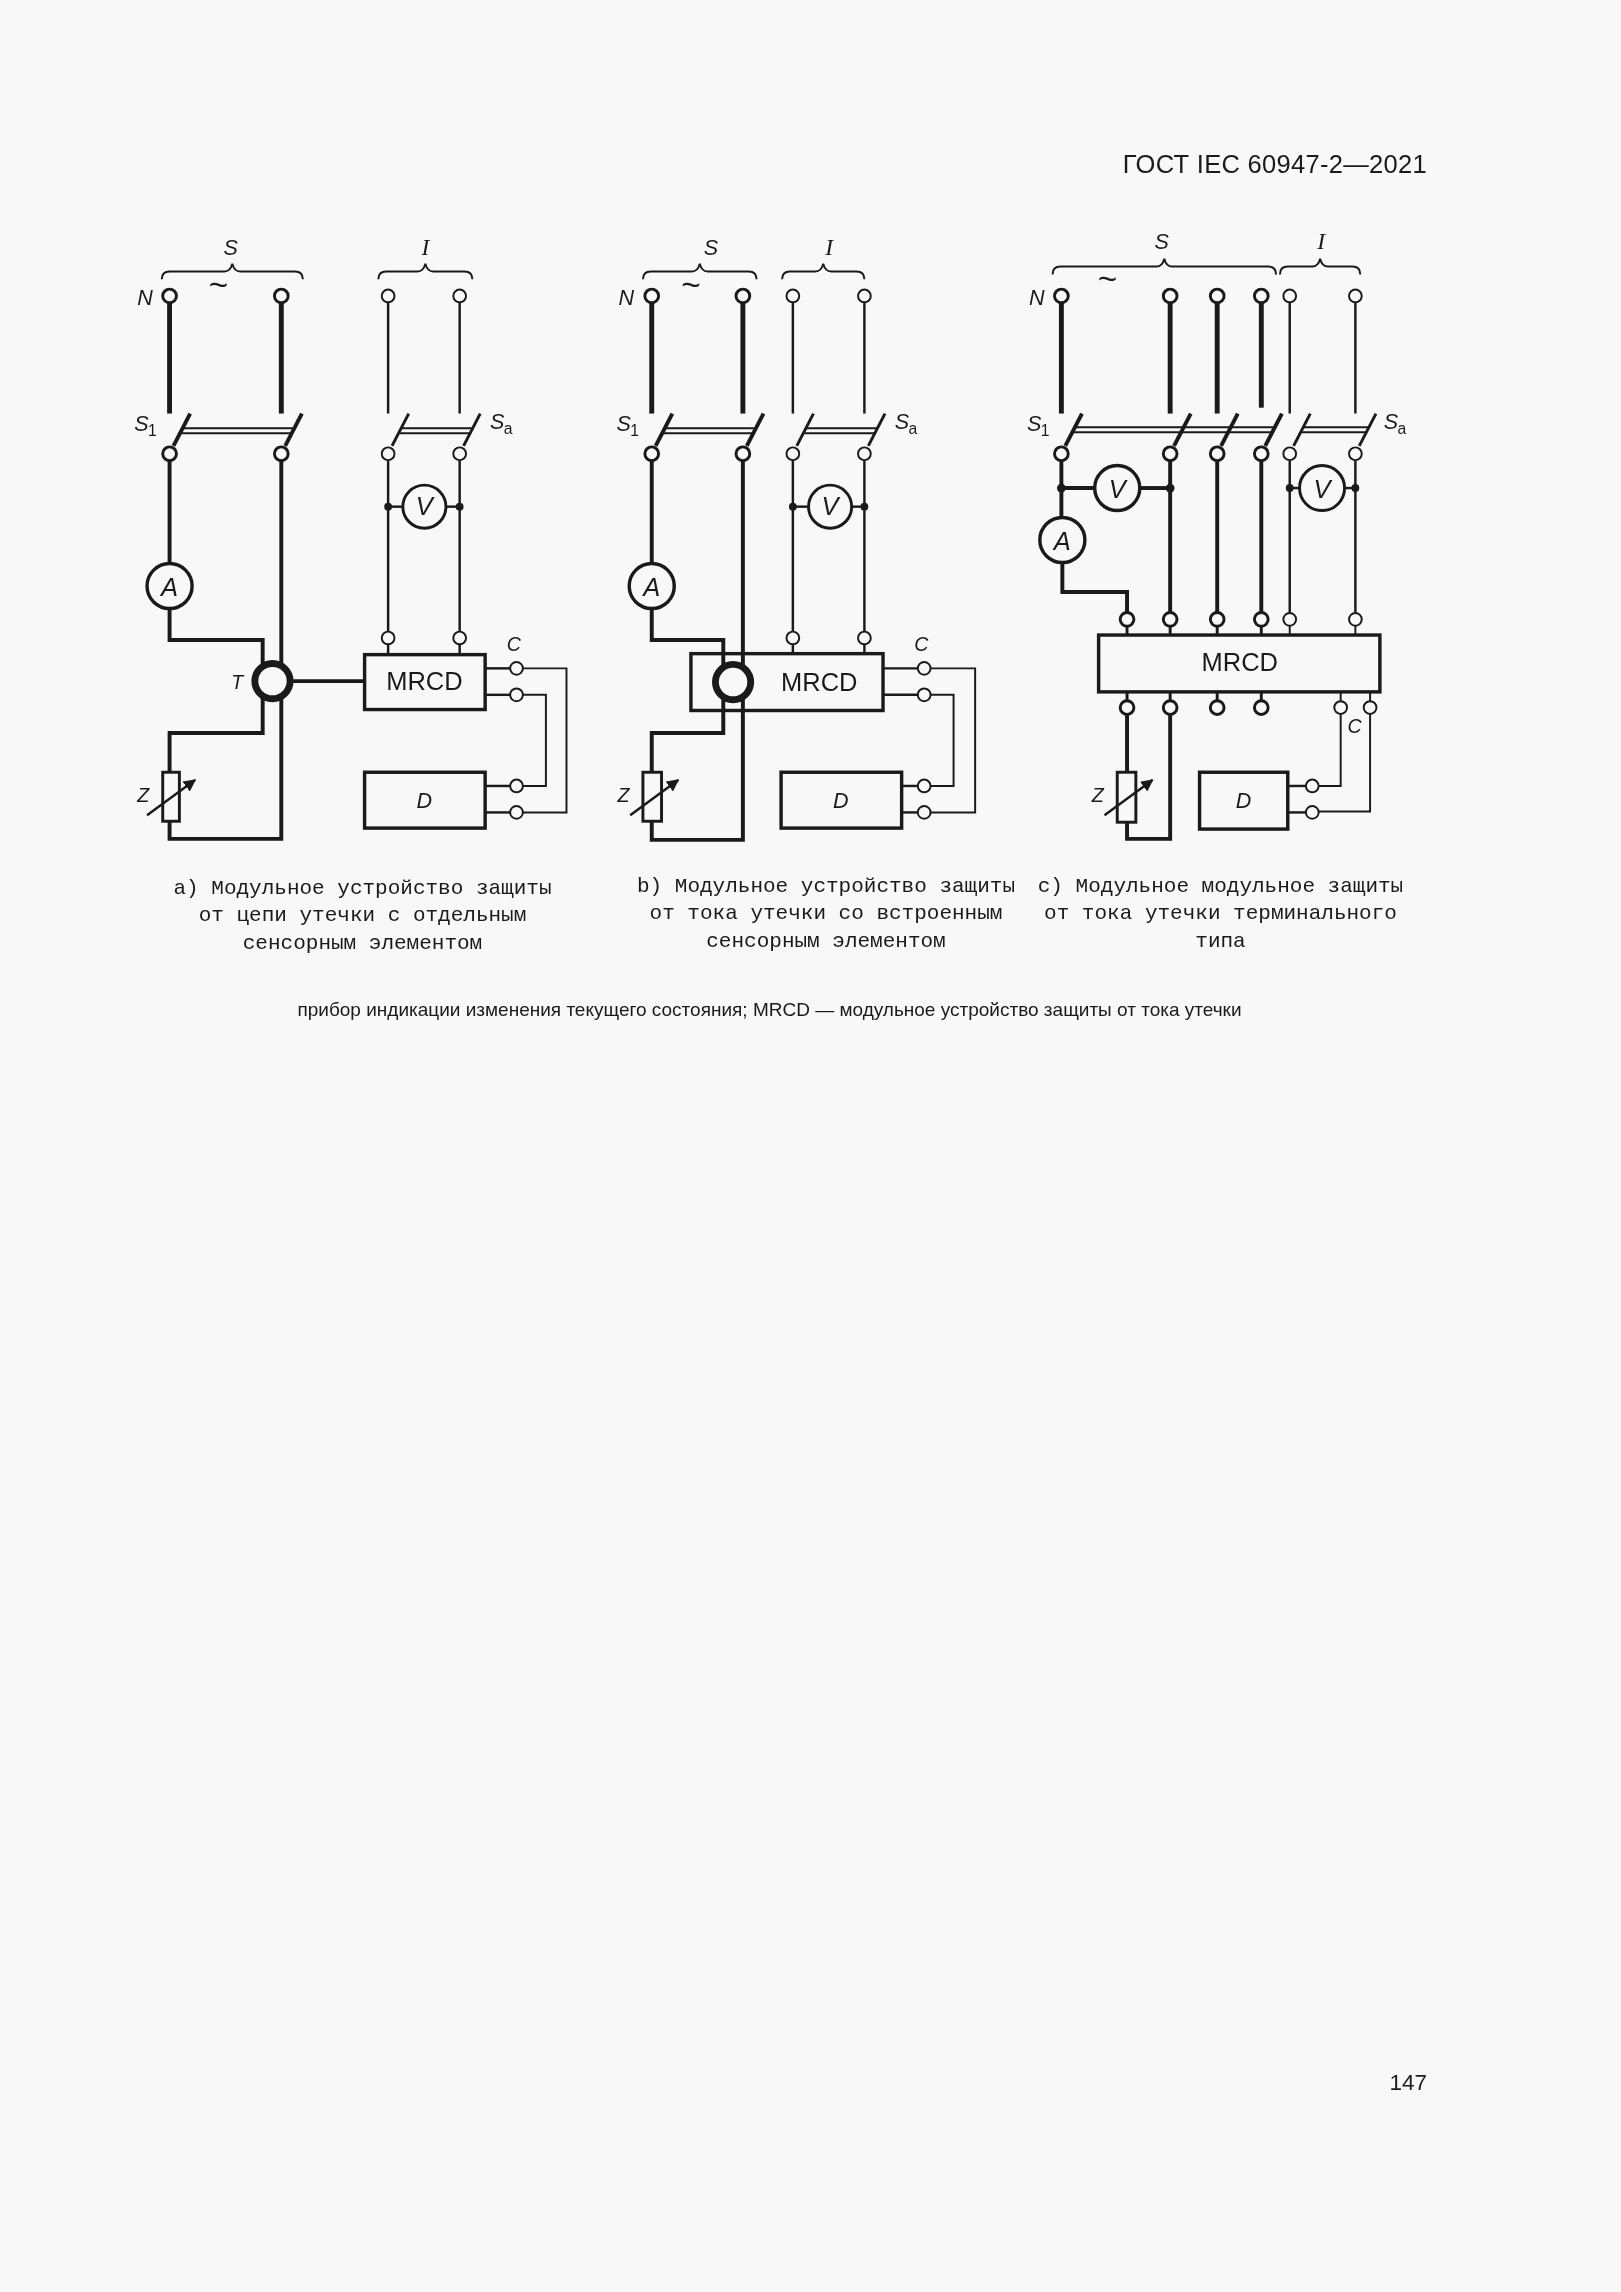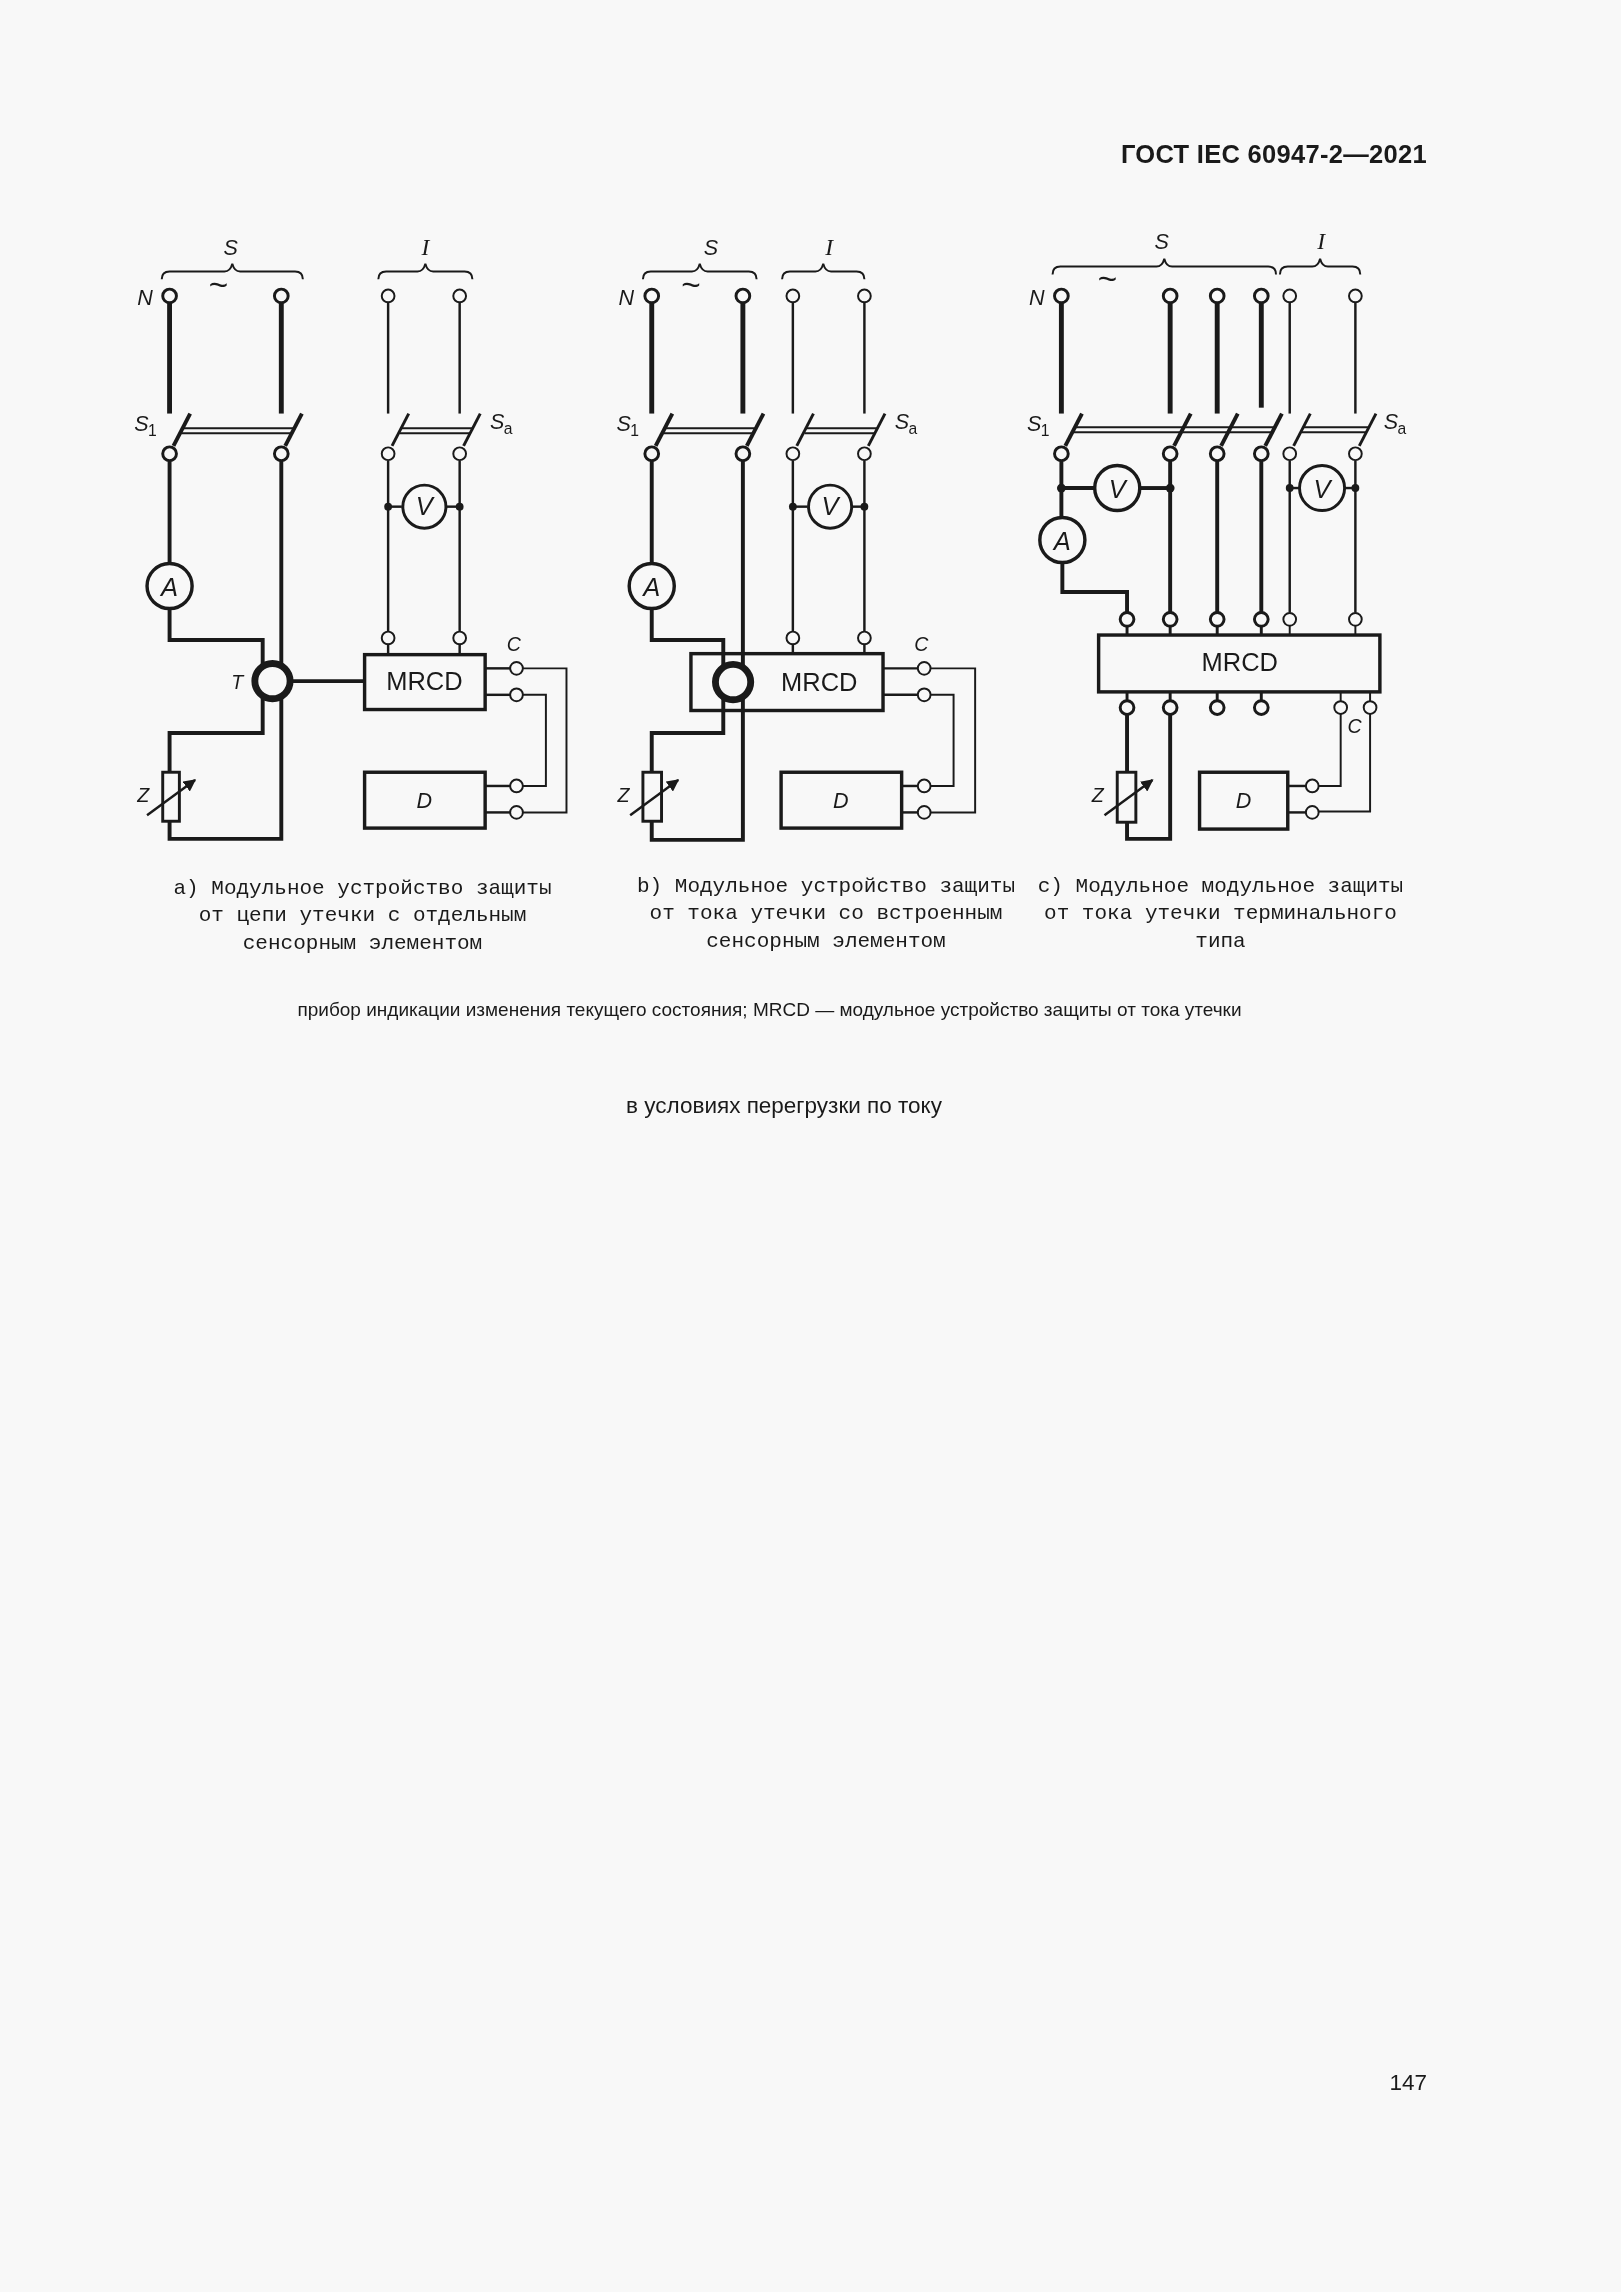--- a/index.html
+++ b/index.html
@@ -1,18 +1,18 @@
 <!DOCTYPE html>
 <html><head>
 <meta charset="utf-8">
 <style>
   html, body { margin: 0; padding: 0; background: #f8f8f8; }
   body { width: 1621px; height: 2293px; position: relative; overflow: hidden;
          font-family: "Liberation Sans", sans-serif; color: #1a1a1a; }
-  .header { position: absolute; top: 140px; right: 194px; font-weight: bold; font-size: 25.5px; letter-spacing: 0.3px; }
+  .header { position: absolute; top: 150px; right: 194px; font-weight: normal; font-size: 25.5px; letter-spacing: 0.3px; }
   .figure { position: absolute; left: 0; top: 0; width: 1621px; height: 882px; }
   .cap { position: absolute; text-align: center; font-size: 21px; line-height: 27.4px; font-family: Liberation Mono, monospace; }
   .cap-a { left: 142px; width: 441px; top: 875px; }
   .cap-b { left: 620px; width: 412px; top: 873px; }
   .cap-c { left: 1010px; width: 421px; top: 873px; }
   .legend { position: absolute; left: 108px; width: 1323px; top: 997px; text-align: center;
             font-size: 19px; line-height: 26.5px; }
   .legend i { font-style: italic; }
   .title { position: absolute; left: 196px; width: 1176px; top: 1092px; text-align: center;
            font-size: 22.5px; line-height: 28px; }
@@ -318,17 +318,16 @@
   <div>c) Модульное модульное защиты</div>
   <div>от тока утечки терминального</div>
   <div>типа</div>
 </div>
 
 <div class="legend">
   <div>прибор индикации изменения текущего состояния; MRCD — модульное устройство защиты от тока утечки</div>
 </div>
 
 <div class="title">
-  <div>в условиях перегрузки по току</div>
 </div>
 
 <div class="pagenum">147</div>
 
 
 </body></html>

